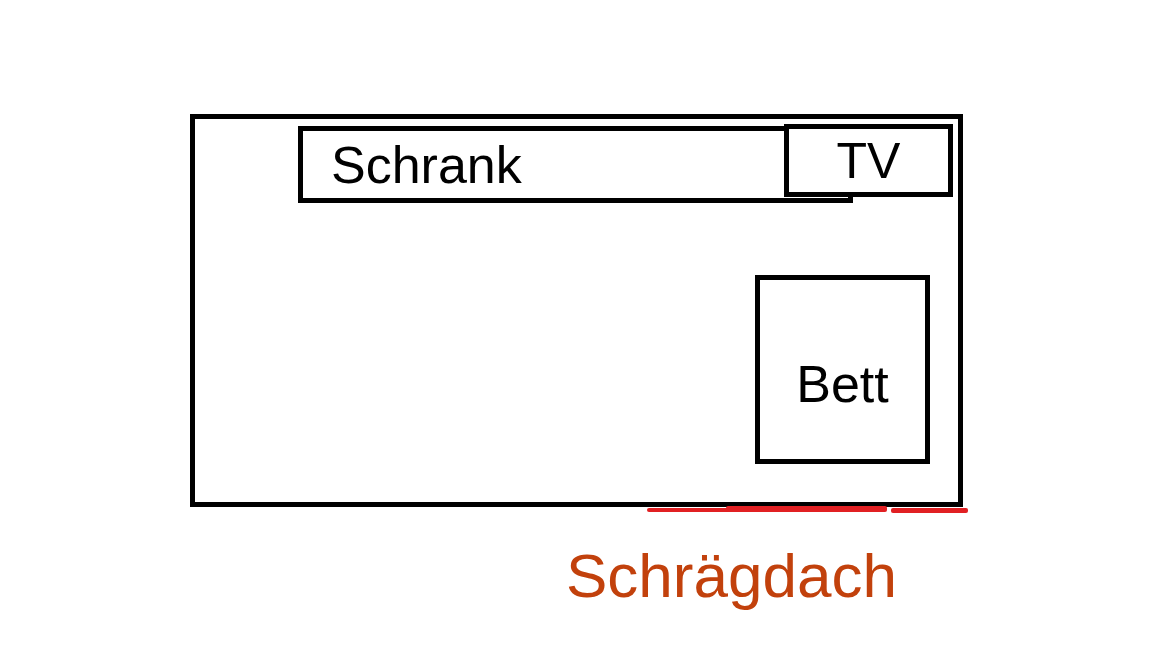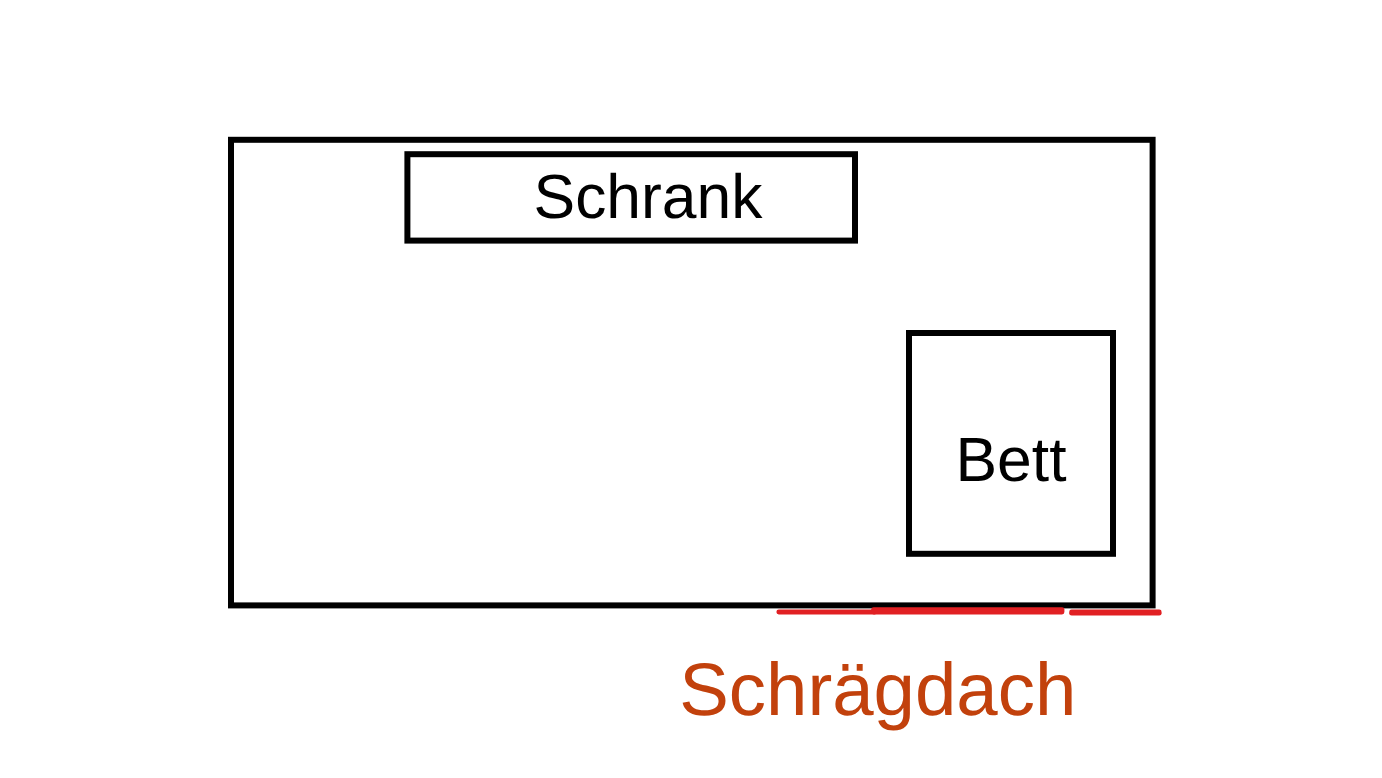--- a/index.html
+++ b/index.html
@@ -30,26 +30,25 @@
     border: 5px solid #000000;
     box-sizing: border-box;
     background: #ffffff;
     display: flex;
     align-items: center;
     color: #000000;
   }
   .schrank-box {
     left: 103px;
     top: 7px;
-    width: 378px;
+    width: 555px;
     height: 77px;
     font-size: 52px;
-    justify-content: center;
+    justify-content: flex-start;
     padding-left: 28px;
-    margin-left: 39px;
   }
   .tv-box {
     left: 589px;
     top: 5px;
     width: 169px;
     height: 73px;
     font-size: 50px;
     justify-content: center;
   }
   .bett-box {
@@ -83,20 +82,23 @@
 <body>
 
 <div class="canvas">
 
   <div class="room">
 
     <div class="furniture schrank-box">
       <span>Schrank</span>
     </div>
 
+    <div class="furniture tv-box">
+      <span>TV</span>
+    </div>
 
     <div class="furniture bett-box">
       <span>Bett</span>
     </div>
 
   </div>
 
   <div class="red-stroke seg-a"></div>
   <div class="red-stroke seg-b"></div>
   <div class="red-stroke seg-c"></div>

